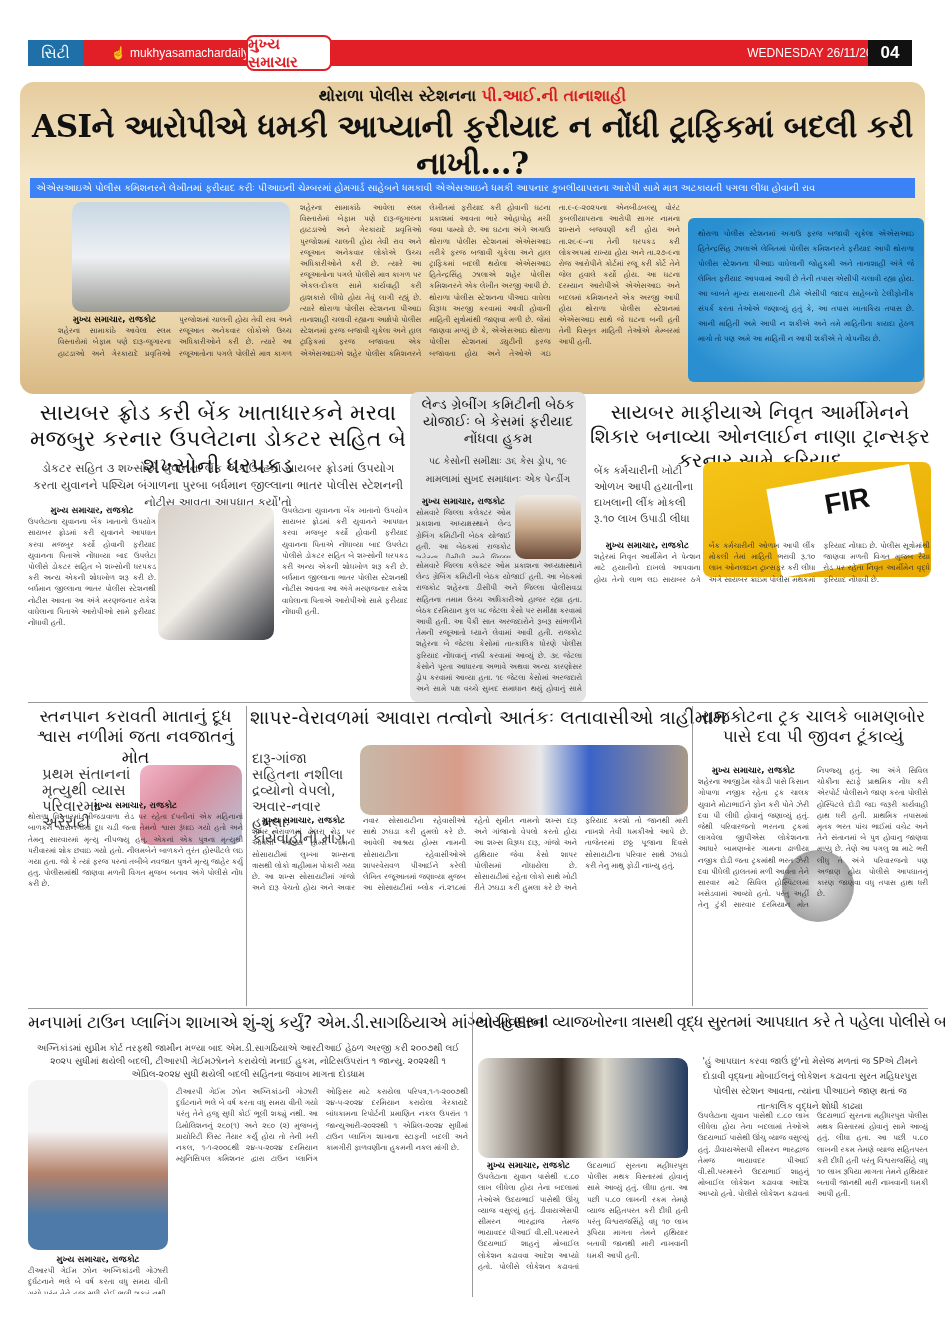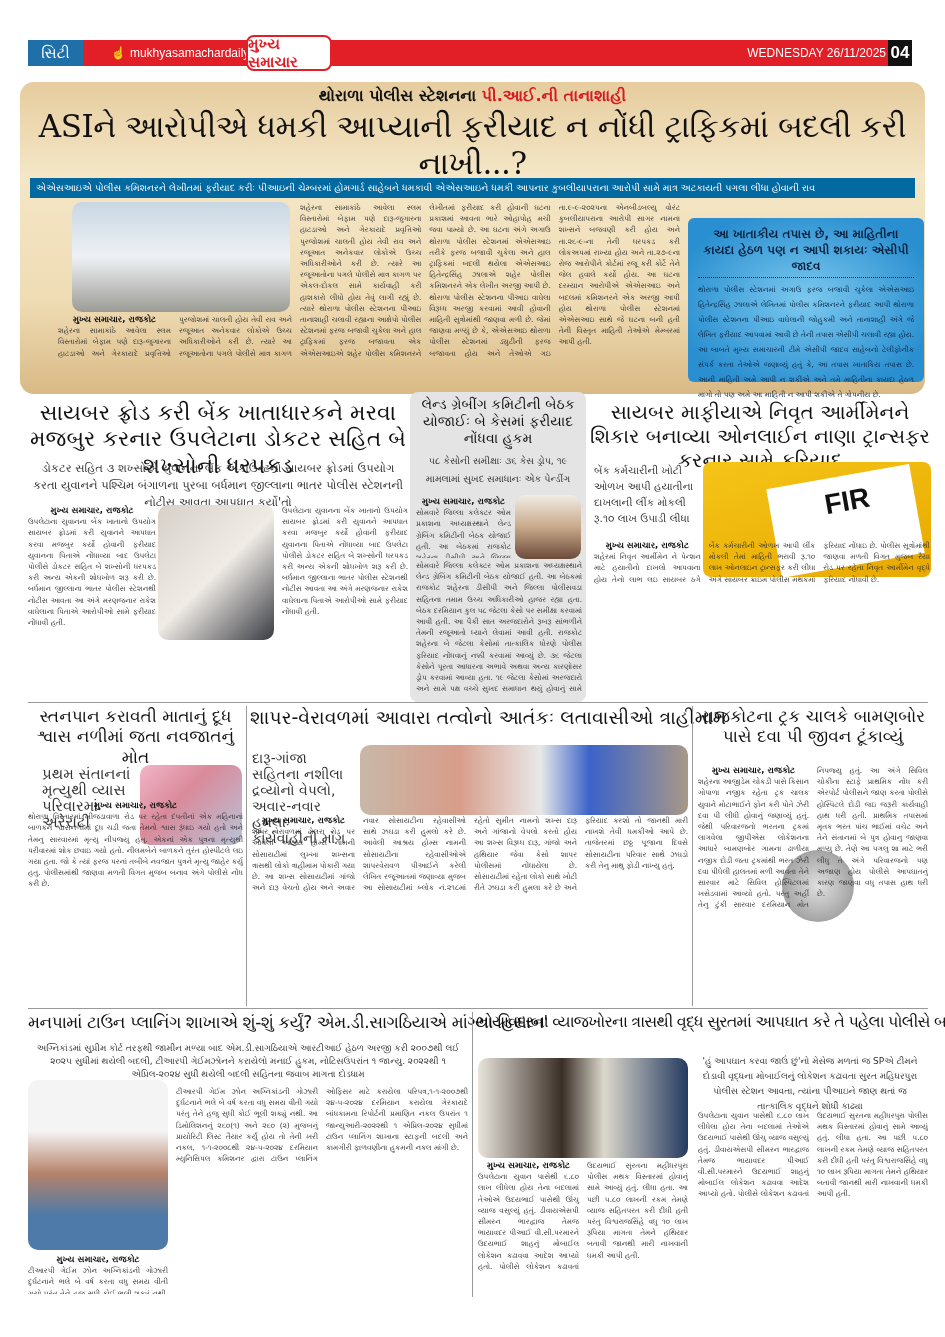--- a/index.html
+++ b/index.html
@@ -2,26 +2,26 @@
 <html><head>
 <meta charset="utf-8">
 <style>
 *{box-sizing:border-box;margin:0;padding:0}
 body{width:945px;height:1337px;background:#fff;font-family:"DejaVu Sans",sans-serif;color:#222;position:relative;overflow:hidden}
 .hdr{position:absolute;left:28px;top:40px;width:884px;height:26px;background:#e21e26;display:flex;align-items:center}
 .hdr .sec{width:55px;height:26px;background:#1f6fa8;color:#fff;font-weight:normal;font-size:15px;display:flex;align-items:center;justify-content:center}
 .hdr .mail{color:#fff;font-size:12px;margin-left:28px;font-family:"Liberation Sans",sans-serif;display:flex;align-items:center;gap:4px}
 .hdr .logo{position:absolute;left:218px;top:-5px;width:86px;height:36px;background:#fff;border:2px solid #e21e26;border-radius:8px;color:#e21e26;font-weight:bold;font-size:15px;display:flex;align-items:center;justify-content:center}
 .hdr .date{position:absolute;right:26px;color:#fff;font-size:12px;font-weight:normal;font-family:"Liberation Sans",sans-serif}
-.hdr .pg{position:absolute;right:0;width:24px;height:26px;background:#111;color:#fff;font-weight:bold;font-size:17px;display:flex;align-items:center;justify-content:center;font-family:"Liberation Sans",sans-serif}
+.hdr .pg{position:absolute;right:0;width:44px;height:26px;background:#111;color:#fff;font-weight:bold;font-size:17px;display:flex;align-items:center;justify-content:center;font-family:"Liberation Sans",sans-serif}
 .parch{position:absolute;left:20px;top:82px;width:905px;height:312px;background:linear-gradient(180deg,#e6cc9e,#f4e6c6 30%,#efdcb4 70%,#d9b985);border-radius:14px}
 .kicker{position:absolute;left:0;width:100%;top:86px;text-align:center;font-size:16px;font-weight:bold;color:#111}
 .kicker span{color:#d71920}
-.bighead{position:absolute;left:30px;width:885px;top:108px;text-align:center;font-family:"DejaVu Serif",serif;font-weight:normal;font-size:31px;color:#111;letter-spacing:-0.5px}
-.subbar{position:absolute;left:30px;top:178px;width:885px;height:20px;background:#0369a1;color:#fff;font-size:9.5px;padding:4px 6px;white-space:nowrap;overflow:hidden}
+.bighead{position:absolute;left:30px;width:885px;top:108px;text-align:center;font-family:"DejaVu Serif",serif;font-weight:bold;font-size:31px;color:#111;letter-spacing:-0.5px}
+.subbar{position:absolute;left:30px;top:178px;width:885px;height:20px;background:#3b82f6;color:#fff;font-size:9.5px;padding:4px 6px;white-space:nowrap;overflow:hidden}
 .photo{position:absolute;background:linear-gradient(135deg,#9aa9b6,#cdd7df 40%,#7e8f7a 70%,#b3a28c);border-radius:10px}
 .cols{position:absolute;font-size:7.4px;line-height:11.2px;color:#333;column-gap:8px;text-align:justify;overflow:hidden}
 .byline{font-weight:bold;text-align:center;color:#111;font-size:8.5px}
 .blue{position:absolute;left:688px;top:218px;width:236px;height:164px;background:radial-gradient(ellipse at center,#7cc9ef,#2a8fd0 80%);border-radius:6px;padding:8px 10px;color:#0a2340}
 .blue h4{font-size:12px;text-align:center;line-height:16px;border-bottom:1px dotted #0a2340;padding-bottom:3px;margin-bottom:4px}
 .blue p{font-size:7.4px;line-height:15px;text-align:justify}
 .h2{position:absolute;font-weight:normal;color:#111;text-align:center;line-height:1.2}
 .deck{position:absolute;font-size:11.5px;line-height:17px;color:#333;text-align:center}
 .greybox{position:absolute;left:410px;top:392px;width:176px;height:310px;background:#e4e4e4;border-radius:8px}
 .vline{position:absolute;width:1px;background:#999}
@@ -52,21 +52,20 @@
 <div class="subbar">એએસઆઇએ પોલીસ કમિશનરને લેખીતમાં ફરીયાદ કરીઃ પીઆઇની ચેમ્બરમાં હોમગાર્ડ સાહેબને ધમકાવી એએસઆઇને ધમકી આપનાર કુબલીયાપરાના આરોપી સામે માત્ર અટકાયતી પગલા લીધા હોવાની રાવ</div>
 <div class="photo" style="left:72px;top:202px;width:218px;height:110px;background:linear-gradient(180deg,#c9d7e3,#eef1f4 50%,#9c9c96)"></div>
 <div class="cols" style="left:58px;top:314px;width:234px;height:48px;column-count:2">
   <div class="byline">મુખ્ય સમાચાર, રાજકોટ</div>
   <span>શહેરના સામાકાંઠે આવેલા સ્લમ વિસ્તારોમાં બેફામ પણે દારૂ-જુગારના હાટડાઓ અને ગેરકાયદે પ્રવૃત્તિઓ પુરજોશમાં ચાલતી હોય તેવી રાવ અને રજૂઆત અનેકવાર લોકોએ ઉચ્ચ અધિકારીઓને કરી છે. ત્યારે આ રજૂઆતોના પગલે પોલીસે માત્ર કાગળ પર એકલ-દોકલ સામે કાર્યવાહી કરી હાશકારો લીધો હોય તેવું લાગી રહ્યું છે. ત્યારે થોરાળા પોલીસ સ્ટેશનના પીઆઇ તાનાશાહી ચલાવી રહ્યાના આક્ષેપો પોલીસ સ્ટેશનમાં ફરજ બજાવી ચુકેલા અને હાલ ટ્રાફિકમાં ફરજ બજાવતા એક એએસઆઇએ શહેર પોલીસ કમિશનરને લેખીતમાં ફરીયાદ કરી હોવાની ઘટના પ્રકાશમાં આવતા ભારે ઓહાપોહ મચી જવા પામ્યો છે. આ ઘટના અંગે અગાઉ થોરાળા પોલીસ સ્ટેશનમાં એએસઆઇ તરીકે ફરજ બજાવી ચુકેલા અને હાલ ટ્રાફિકમાં બદલી થયેલા એએસઆઇ હિતેન્દ્રસિંહ ઝાલાએ શહેર પોલીસ કમિશનરને એક લેખીત અરજી આપી છે. થોરાળા પોલીસ સ્ટેશનના પીઆઇ વાઘેલા વિરૂધ્ધ અરજી કરવામાં આવી હોવાની માહિતી સુત્રોમાંથી જાણવા મળી છે. જેમાં જાણવા મળ્યું છે કે, એએસઆઇ થોરાળા પોલીસ સ્ટેશનમાં ડ્યુટીની ફરજ બજાવતા હોય અને તેઓએ ગઇ તા.૯-૯-૨૦૨૫ના એનબીડબલ્યુ વોરંટ કુબલીયાપરાના આરોપી સાગર નામના શખ્સને બજવણી કરી હોય અને તા.૨૬-૯-ના તેની ધરપકડ કરી લોકઅપમાં રાખ્યા હોય અને તા.૨૭-૯ના રોજ આરોપીને કોર્ટમાં રજૂ કરી કોર્ટે તેને જેલ હવાલે કર્યો હોય. આ ઘટના દરમ્યાન આરોપીએ એએસઆઇ અને બદલમાં કમિશનરને એક અરજી આપી હોય થોરાળા પોલીસ સ્ટેશનમાં એએસઆઇ સાથે જે ઘટના બની હતી તેની વિસ્તૃત માહિતી તેઓએ મેમ્બરમાં આપી હતી.</span>
 </div>
 <div class="cols" style="left:300px;top:202px;width:380px;height:160px;column-count:3">
   <span>શહેરના સામાકાંઠે આવેલા સ્લમ વિસ્તારોમાં બેફામ પણે દારૂ-જુગારના હાટડાઓ અને ગેરકાયદે પ્રવૃત્તિઓ પુરજોશમાં ચાલતી હોય તેવી રાવ અને રજૂઆત અનેકવાર લોકોએ ઉચ્ચ અધિકારીઓને કરી છે. ત્યારે આ રજૂઆતોના પગલે પોલીસે માત્ર કાગળ પર એકલ-દોકલ સામે કાર્યવાહી કરી હાશકારો લીધો હોય તેવું લાગી રહ્યું છે. ત્યારે થોરાળા પોલીસ સ્ટેશનના પીઆઇ તાનાશાહી ચલાવી રહ્યાના આક્ષેપો પોલીસ સ્ટેશનમાં ફરજ બજાવી ચુકેલા અને હાલ ટ્રાફિકમાં ફરજ બજાવતા એક એએસઆઇએ શહેર પોલીસ કમિશનરને લેખીતમાં ફરીયાદ કરી હોવાની ઘટના પ્રકાશમાં આવતા ભારે ઓહાપોહ મચી જવા પામ્યો છે. આ ઘટના અંગે અગાઉ થોરાળા પોલીસ સ્ટેશનમાં એએસઆઇ તરીકે ફરજ બજાવી ચુકેલા અને હાલ ટ્રાફિકમાં બદલી થયેલા એએસઆઇ હિતેન્દ્રસિંહ ઝાલાએ શહેર પોલીસ કમિશનરને એક લેખીત અરજી આપી છે. થોરાળા પોલીસ સ્ટેશનના પીઆઇ વાઘેલા વિરૂધ્ધ અરજી કરવામાં આવી હોવાની માહિતી સુત્રોમાંથી જાણવા મળી છે. જેમાં જાણવા મળ્યું છે કે, એએસઆઇ થોરાળા પોલીસ સ્ટેશનમાં ડ્યુટીની ફરજ બજાવતા હોય અને તેઓએ ગઇ તા.૯-૯-૨૦૨૫ના એનબીડબલ્યુ વોરંટ કુબલીયાપરાના આરોપી સાગર નામના શખ્સને બજવણી કરી હોય અને તા.૨૬-૯-ના તેની ધરપકડ કરી લોકઅપમાં રાખ્યા હોય અને તા.૨૭-૯ના રોજ આરોપીને કોર્ટમાં રજૂ કરી કોર્ટે તેને જેલ હવાલે કર્યો હોય. આ ઘટના દરમ્યાન આરોપીએ એએસઆઇ અને બદલમાં કમિશનરને એક અરજી આપી હોય થોરાળા પોલીસ સ્ટેશનમાં એએસઆઇ સાથે જે ઘટના બની હતી તેની વિસ્તૃત માહિતી તેઓએ મેમ્બરમાં આપી હતી.</span>
 </div>
 <div class="blue">
-  <h4>આ ખાતાકીય તપાસ છે, આ માહિતીના કાયદા હેઠળ પણ ન આપી શકાયઃ એસીપી જાદવ</h4>
   <p>થોરાળા પોલીસ સ્ટેશનમાં અગાઉ ફરજ બજાવી ચુકેલા એએસઆઇ હિતેન્દ્રસિંહ ઝાલાએ લેખિતમાં પોલીસ કમિશનરને ફરીયાદ આપી થોરાળા પોલીસ સ્ટેશનના પીઆઇ વાઘેલાની જોહુકમી અને તાનાશાહી અંગે જે લેખિત ફરીયાદ આપવામાં આવી છે તેની તપાસ એસીપી ચલાવી રહ્યા હોય. આ બાબતે મુખ્ય સમાચારની ટીમે એસીપી જાદવ સાહેબનો ટેલીફોનીક સંપર્ક કરતા તેઓએ જણાવ્યું હતું કે, આ તપાસ ખાતાકિય તપાસ છે. આની માહિતી અમે આપી ન શકીએ અને તમે માહિતીના કાયદા હેઠળ માગો તો પણ અમે આ માહિતી ન આપી શકીએ તે ગોપનીય છે.</p>
 </div>
 
 <div class="h2" style="left:28px;top:400px;width:380px;font-size:22px">સાયબર ફ્રોડ કરી બેંક ખાતાધારકને મરવા મજબુર કરનાર ઉપલેટાના ડોકટર સહિત બે શખ્સોની ધરપકડ</div>
 <div class="deck" style="left:28px;top:460px;width:380px">ડોકટર સહિત ૩ શખ્સોએ યુવાનના બેંક એકાઉન્ટનો સાયબર ફ્રોડમાં ઉપયોગ કરતા યુવાનને પશ્ચિમ બંગાળના પુરબા બર્ધમાન જીલ્લાના ભાતર પોલીસ સ્ટેશનની નોટીસ આવતા આપધાત કર્યો'તો</div>
 <div class="cols" style="left:28px;top:505px;width:128px;height:190px">
   <div class="byline">મુખ્ય સમાચાર, રાજકોટ</div>
   <span>ઉપલેટાના યુવાનના બેંક ખાતાનો ઉપયોગ સાયબર ફ્રોડમાં કરી યુવાનને આપધાત કરવા મજબુર કર્યો હોવાની ફરીયાદ યુવાનના પિતાએ નોંધાવ્યા બાદ ઉપલેટા પોલીસે ડોકટર સહિત બે શખ્સોની ધરપકડ કરી અન્ય એકની શોધખોળ શરૂ કરી છે. બર્ધમાન જીલ્લાના ભાતર પોલીસ સ્ટેશનથી નોટીસ આવતા આ અંગે મરણજનાર રાકેશ વાઘેલાના પિતાએ આરોપીઓ સામે ફરીયાદ નોંધાવી હતી.</span>
 </div>
 <div class="photo" style="left:158px;top:505px;width:116px;height:135px;background:linear-gradient(135deg,#d6d0c8,#f0ece6 50%,#3a3c44)"></div>

